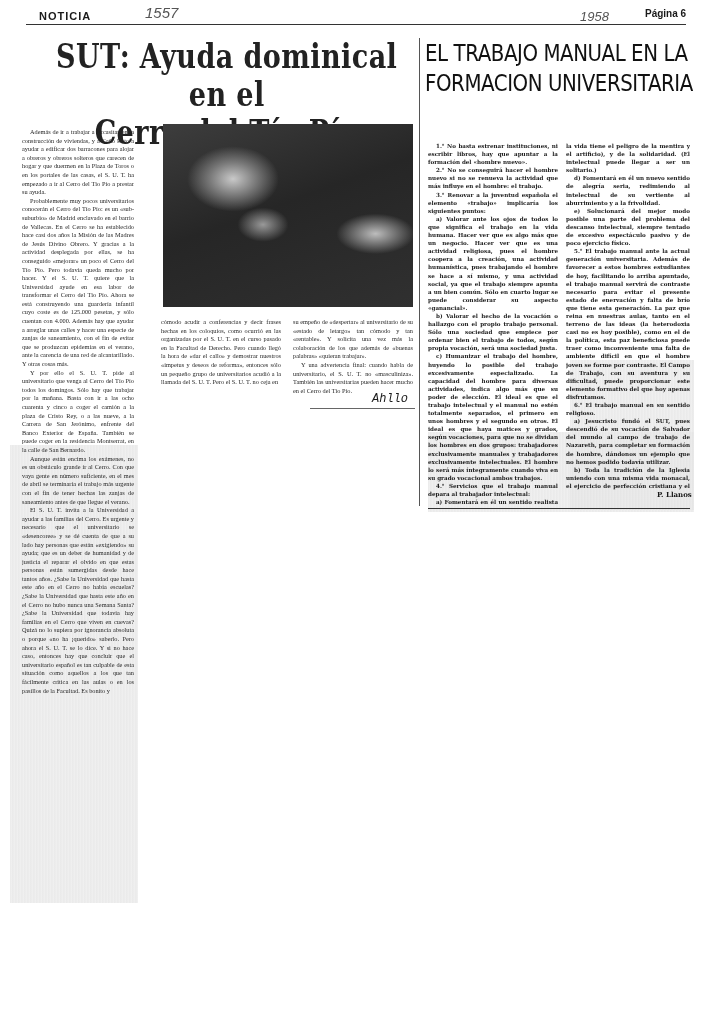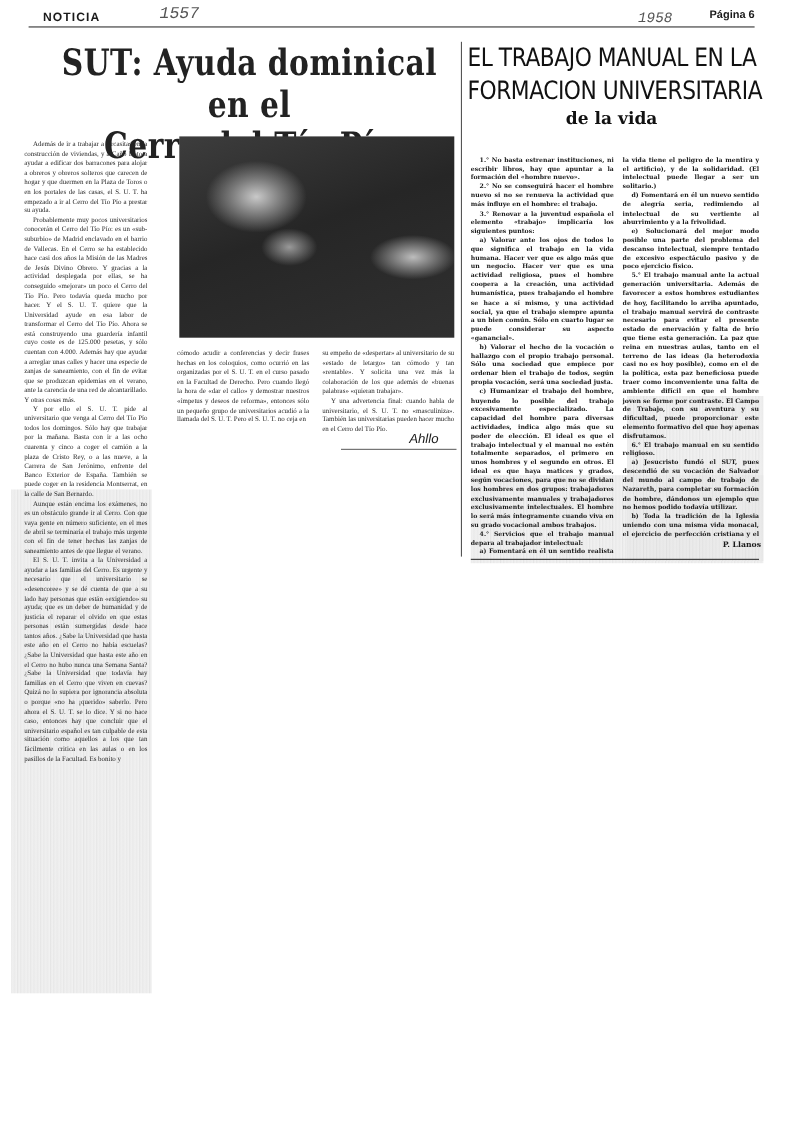--- a/index.html
+++ b/index.html
@@ -3,21 +3,21 @@
 <meta charset="utf-8">
 <style>
   html, body { margin:0; padding:0; }
   body {
     width:724px; height:1024px; background:#ffffff; position:relative; overflow:hidden;
     font-family:"Liberation Serif", serif; color:#1a1a1a;
   }
   .abs { position:absolute; }
   
   .masthead { font-family:"Liberation Sans", sans-serif; font-weight:bold; font-size:11px; letter-spacing:1px; }
-  .handwritten { font-family:Liberation Mono, monospace; font-style:italic; color:#555; }
+  .handwritten { font-family:Liberation Sans, sans-serif; font-style:italic; color:#555; }
   .rule { position:absolute; background:#333; }
   
   .headline-left {
     font-family:"DejaVu Serif", serif; font-weight:bold; color:#222;
     font-size:33px; line-height:38px; text-align:center; letter-spacing:0.5px;
     transform:scaleX(0.82); transform-origin:left top;
   }
   .headline-right {
     font-family:"DejaVu Sans", sans-serif; color:#111; font-size:23px; line-height:30px;
     letter-spacing:-0.5px; transform:scaleX(0.86); transform-origin:left top;
@@ -32,21 +32,21 @@
   .col p { margin:0; text-indent:8px; }
   .col-bold { font-family:"DejaVu Serif", serif; font-weight:bold; font-size:5.6px; line-height:8.1px; color:#1a1a1a; }
   .grey-patch { position:absolute; background:repeating-linear-gradient(90deg,#e4e4e4 0,#ececec 2px,#dcdcdc 3px); opacity:0.75; }
   .photo {
     position:absolute; background:
       radial-gradient(ellipse at 28% 30%, #c9c9c9 0, #7a7a7a 9%, transparent 18%),
       radial-gradient(ellipse at 85% 60%, #bdbdbd 0, #6e6e6e 7%, transparent 13%),
       radial-gradient(ellipse at 40% 55%, #999 0, transparent 12%),
       linear-gradient(160deg,#3d3d3d,#262626 45%,#303030);
   }
-  .signature { font-family:Liberation Sans, sans-serif; font-style:italic;text-align:center; }
+  .signature { font-family:Liberation Mono, monospace; font-style:italic;text-align:center; }
   .author { font-family:"DejaVu Serif", serif; font-weight:bold; font-size:7px;margin-left:21px; }
 </style>
 </head>
 <body>
 
 <div class="abs masthead" style="left:27px;top:10px;margin-left:12px;">NOTICIA</div>
 <div class="abs handwritten" style="left:145px;top:4px;font-size:15px;">1557</div>
 <div class="abs handwritten" style="left:580px;top:9px;font-size:13px;">1958</div>
 <div class="abs masthead" style="left:645px;top:8px;font-size:10px;letter-spacing:0;">Página 6</div>
 <div class="rule" style="left:26px;top:24px;width:660px;height:1px;"></div>
@@ -83,21 +83,20 @@
   <div class="abs signature" style="left:372px;top:392px;font-size:12px;">Ahllo</div>
   <div class="rule" style="left:310px;top:408px;width:105px;height:1px;background:#666;"></div>
 </div>
 
 <div>
   <div class="abs headline-right" style="left:425px;top:38px;width:350px;">
     <div>EL TRABAJO MANUAL EN LA</div>
     <div>FORMACION UNIVERSITARIA</div>
   </div>
   <div class="abs subhead" style="left:425px;top:98px;width:262px;">
-    <div>de la vida</div>
   </div>
 
   <div class="grey-patch" style="left:428px;top:432px;width:266px;height:80px;"></div>
   <div class="grey-patch" style="left:570px;top:360px;width:124px;height:150px;"></div>
 
   <div class="col col-bold" style="left:428px;top:142px;width:130px;height:364px;">
     <p>1.° No basta estrenar instituciones, ni escribir libros, hay que apuntar a la formación del «hombre nuevo».</p>
     <p>2.° No se conseguirá hacer el hombre nuevo si no se renueva la actividad que más influye en el hombre: el trabajo.</p>
     <p>3.° Renovar a la juventud española el elemento «trabajo» implicaría los siguientes puntos:</p>
     <p>a) Valorar ante los ojos de todos lo que significa el trabajo en la vida humana. Hacer ver que es algo más que un negocio. Hacer ver que es una actividad religiosa, pues el hombre coopera a la creación, una actividad humanística, pues trabajando el hombre se hace a sí mismo, y una actividad social, ya que el trabajo siempre apunta a un bien común. Sólo en cuarto lugar se puede considerar su aspecto «ganancial».</p>

